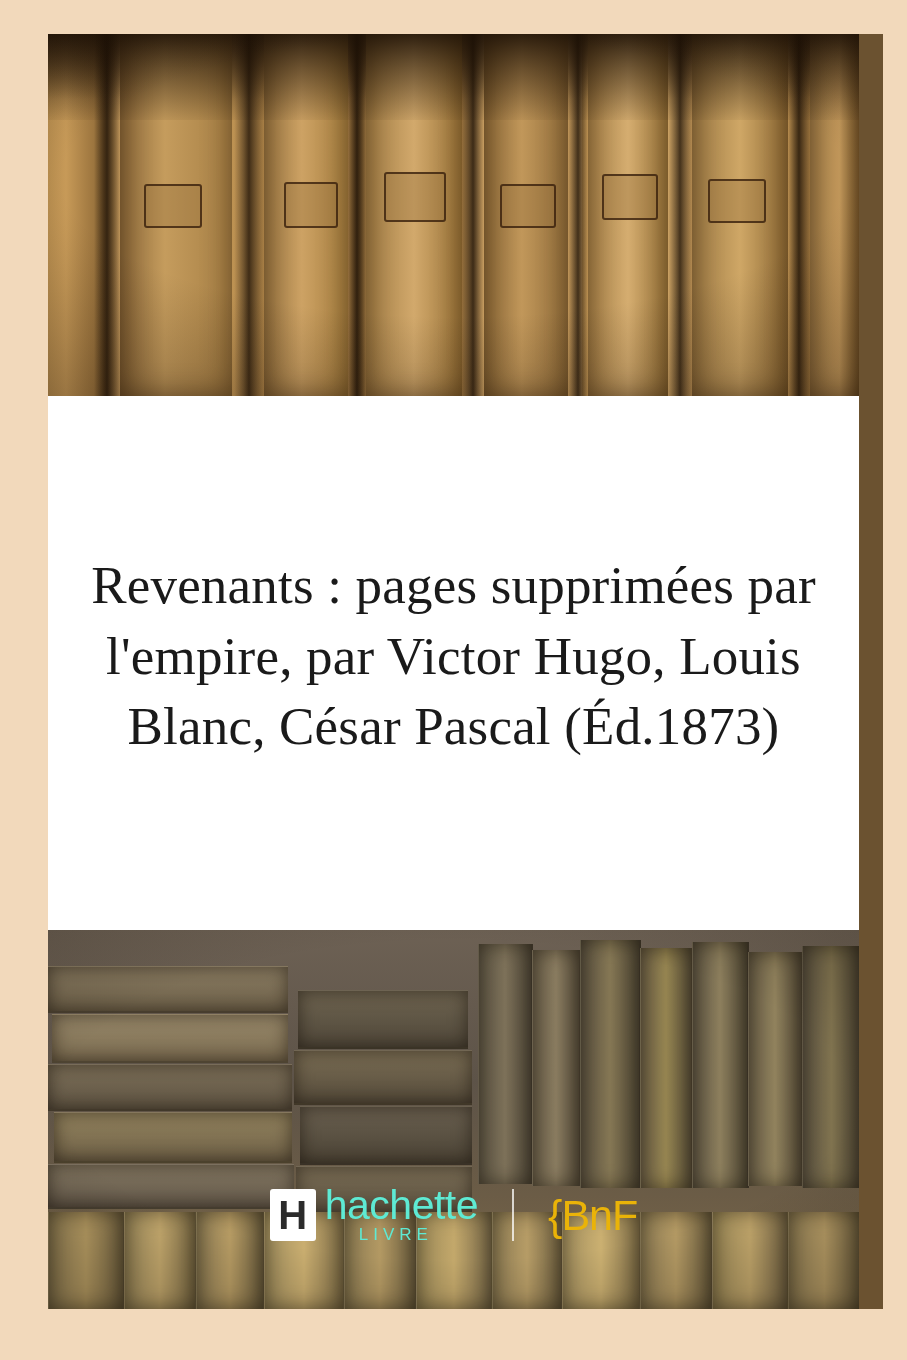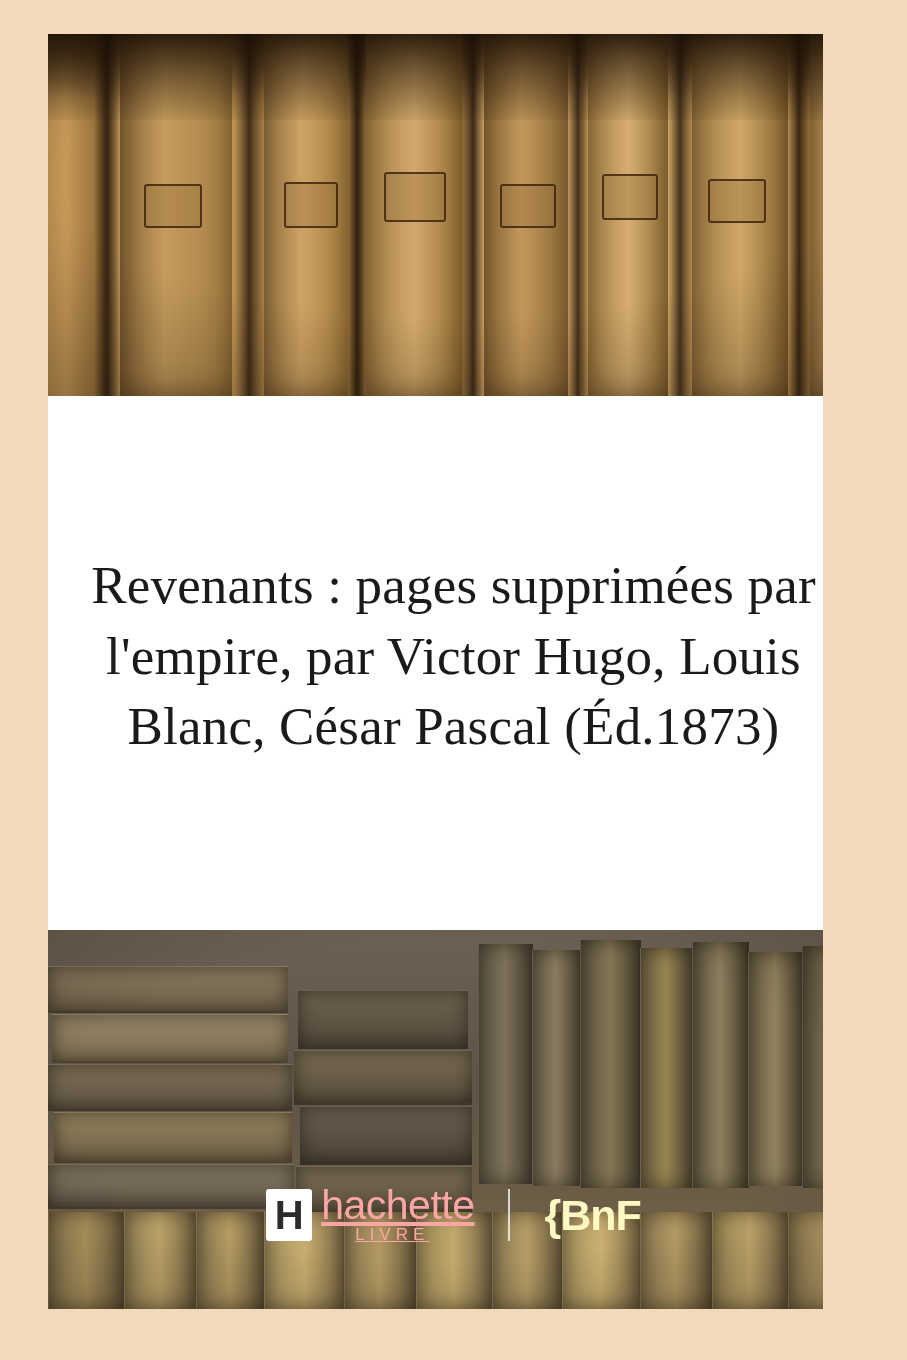--- a/index.html
+++ b/index.html
@@ -20,21 +20,21 @@
     height: 1360px;
     background: #f2d9bb;
     box-sizing: border-box;
   }
 
   
   .cover-inner {
     position: absolute;
     left: 48px;
     top: 34px;
-    width: 775px;
+    width: 835px;
     height: 1275px;
     overflow: hidden;
     background: #6b5230;
   }
 
   
   .photo-top {
     position: absolute;
     left: 0;
     top: 0;
@@ -153,48 +153,46 @@
     color: #2b2b2b;
     font-family: "Liberation Sans", sans-serif;
     font-weight: bold;
     font-size: 40px;
     line-height: 52px;
     text-align: center;
     border-radius: 3px;
   }
   .hachette .h-words {
     text-align: left;
-    color: #fca5a5;
-    text-decoration: underline;
+    color: #5eead4;
   }
   .hachette .h-name {
     font-family: "Liberation Sans", sans-serif;
     font-size: 41px;
     line-height: 40px;
     letter-spacing: -0.5px;
   }
   .hachette .h-sub {
     font-family: "Liberation Sans", sans-serif;
     font-size: 17px;
     letter-spacing: 5px;
     line-height: 20px;
     margin-left: 34px;
   }
   .divider {
     width: 2px;
     height: 52px;
     background: rgba(255,255,255,0.75);
   }
   .bnf {
-    color: #fef9c3;
+    color: #eab308;
     font-family: "Liberation Sans", sans-serif;
     font-size: 43px;
     letter-spacing: -1px;
     line-height: 52px;
-    font-weight: bold;
   }
 </style>
 </head>
 <body>
 
 <div class="book-cover">
   <div class="cover-inner">
 
     <div class="photo-top">
       <div class="darkgap" style="left:46px; width:26px;"></div>

